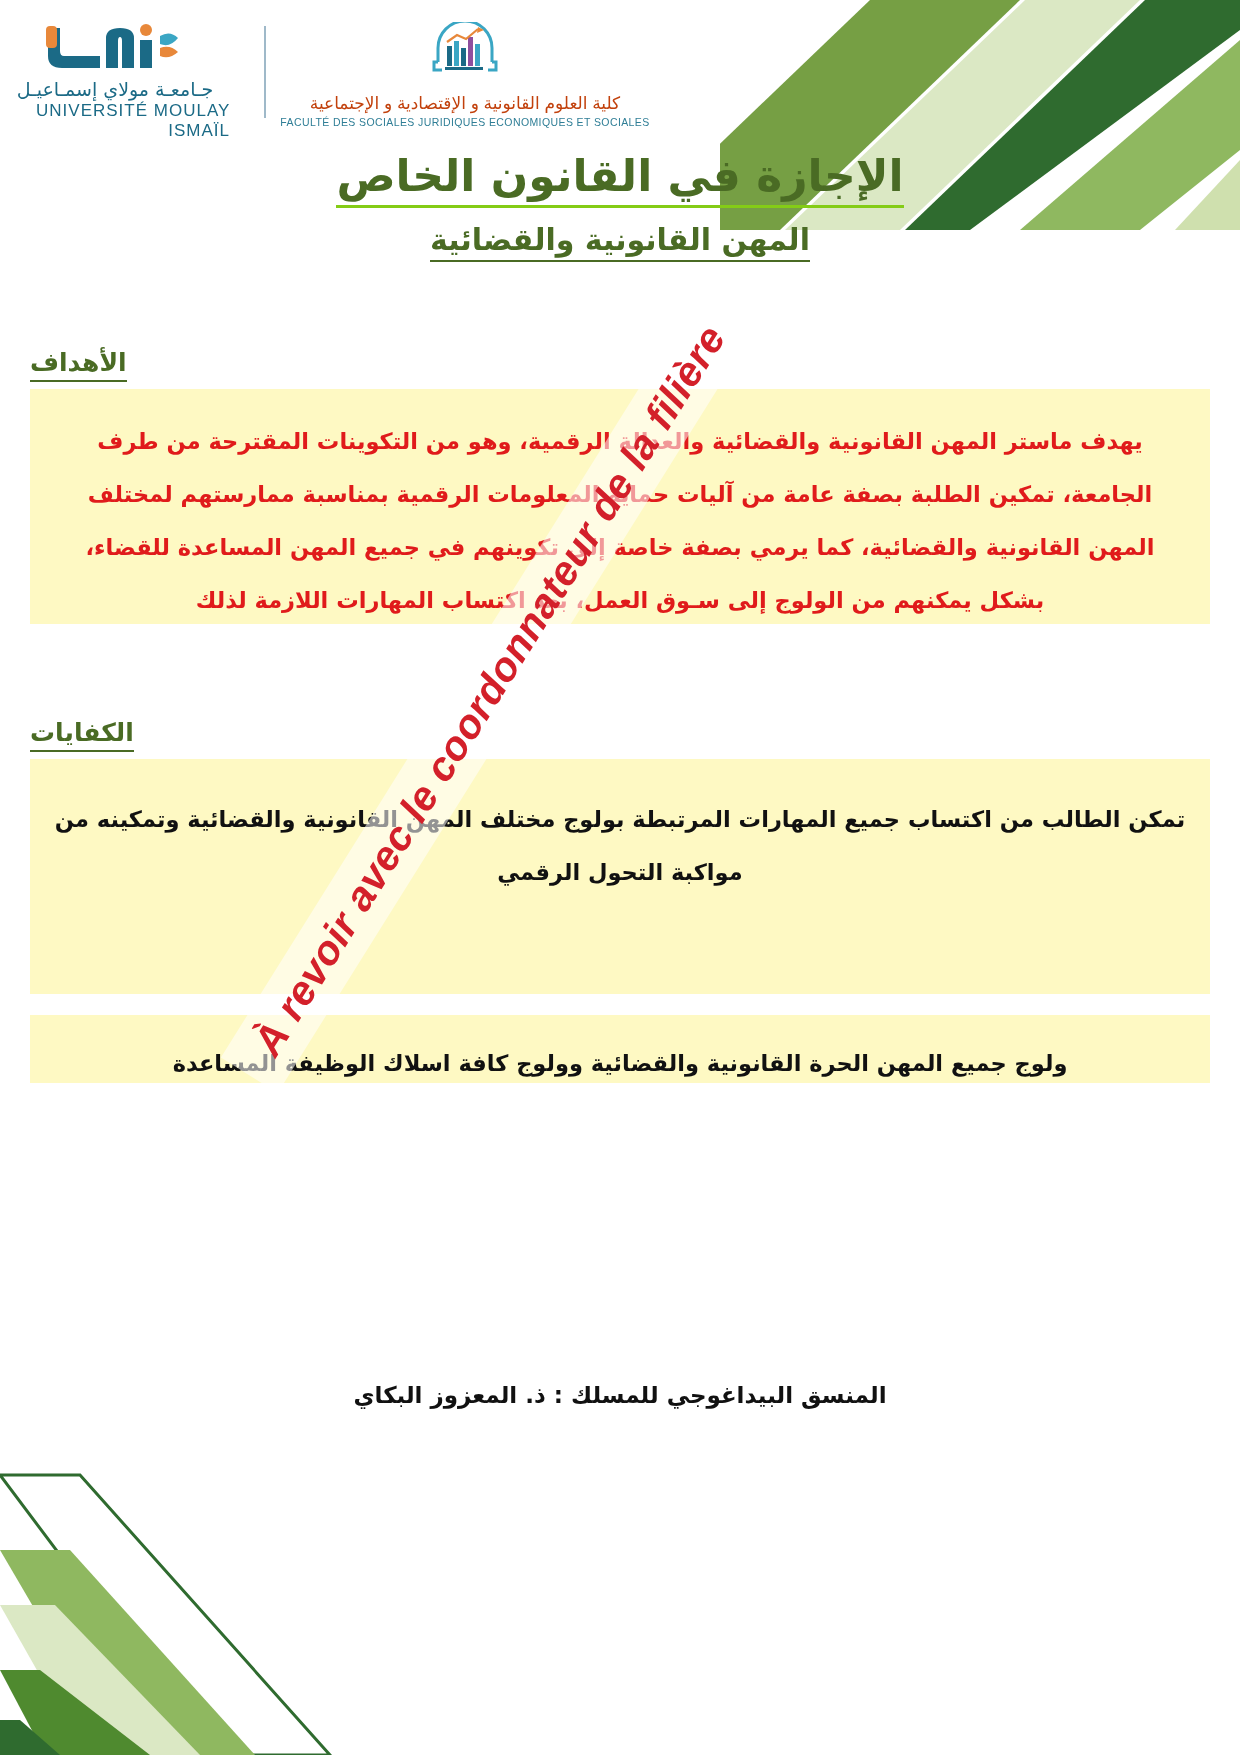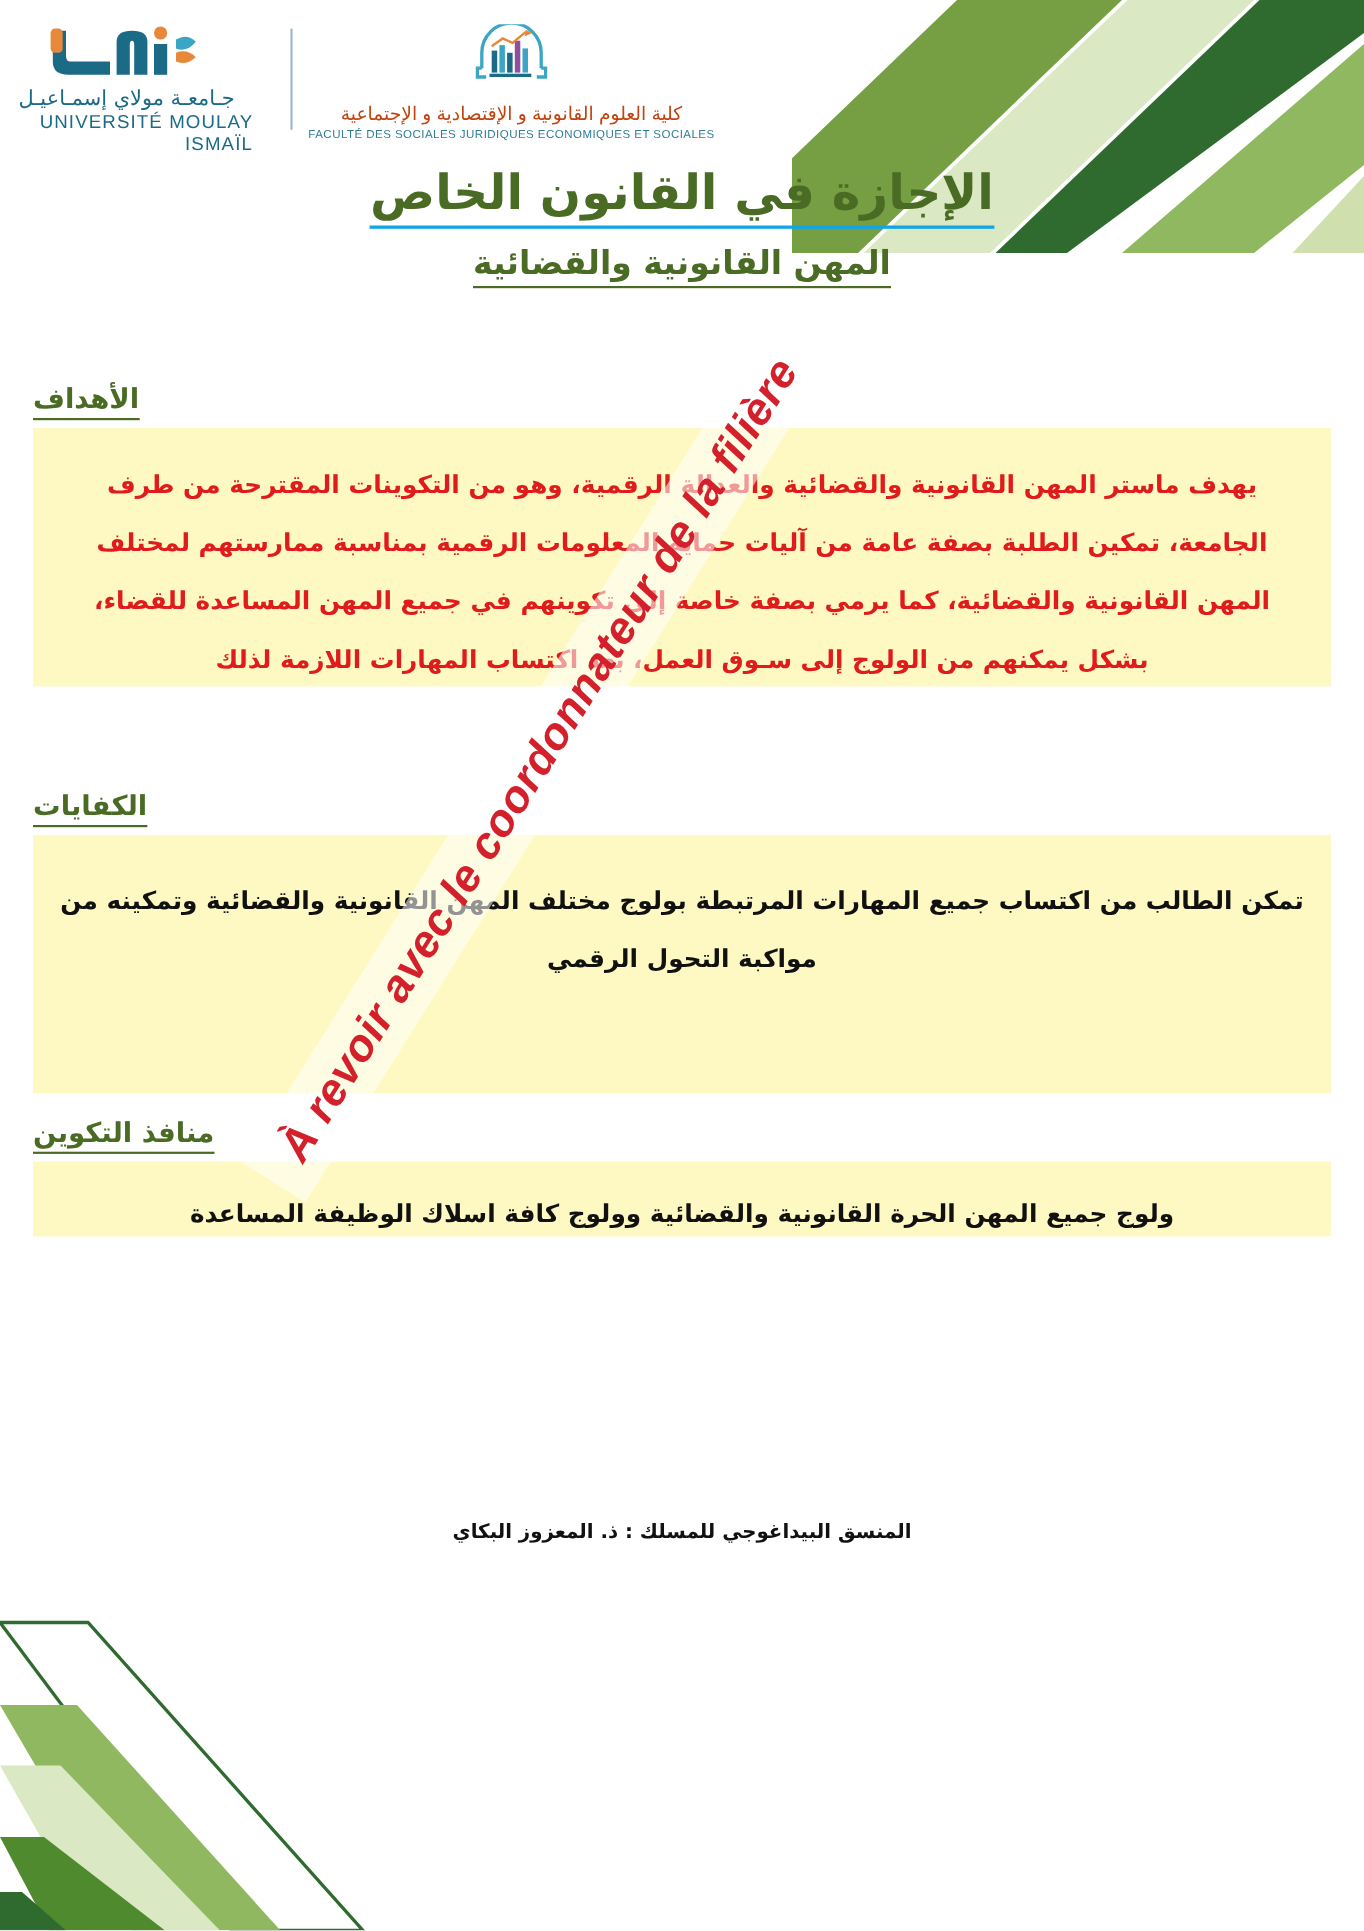--- a/index.html
+++ b/index.html
@@ -26,21 +26,21 @@
           font-family:"Liberation Sans",sans-serif;}
   .fsjes-mark{height:54px;display:flex;align-items:flex-end;justify-content:center;}
   .fsjes-ar{font-size:17px;color:#c2410c;margin-top:17px;white-space:nowrap;
             font-family:Liberation Sans, sans-serif;}
   .fsjes-fr{font-size:10.5px;letter-spacing:.4px;color:#2f7e96;margin-top:2px;white-space:nowrap;
             font-family:"Liberation Sans",sans-serif;}
   
   #title-main{position:absolute;top:150px;left:0;right:0;text-align:center;
               font-size:44px;font-weight:bold;color:#4a6b24;
               font-family:"DejaVu Sans",sans-serif;}
-  #title-main span{border-bottom:3px solid #0ea5e9;padding-bottom:4px;}
+  #title-main span{border-bottom:3px solid #84cc16;padding-bottom:4px;}
   #title-sub{position:absolute;top:222px;left:0;right:0;text-align:center;
              font-size:30px;font-weight:bold;color:#4a6b24;
              font-family:"DejaVu Sans",sans-serif;}
   #title-sub span{border-bottom:2.5px solid #4a6b24;padding-bottom:3px;}
   
   .section{position:absolute;left:30px;right:30px;}
   .sec-head{text-align:left;direction:rtl;font-size:25px;font-weight:bold;color:#4a6b24;
             font-family:"DejaVu Sans",sans-serif;padding-bottom:2px;margin-bottom:10px;}
   .sec-head span{border-bottom:2.5px solid #4a6b24;padding-bottom:3px;}
   .sec-body{background:#fef9c3;padding:26px 22px;box-sizing:border-box;}
@@ -63,21 +63,21 @@
     transform:rotate(-58deg);
     background:rgba(255,255,255,.55);
     padding:10px 28px;
     white-space:nowrap;
     font-family:"Liberation Sans",sans-serif;
     font-size:41px;font-weight:bold;font-style:italic;
     color:#d3202a;letter-spacing:.5px;
   }
   
   #footer-coordinator{position:absolute;top:1382px;left:0;right:0;text-align:center;
-                      direction:rtl;font-size:18px;font-weight:bold;color:#111;
+                      direction:rtl;font-size:23px;font-weight:bold;color:#111;
                       font-family:"DejaVu Sans",sans-serif;}
 </style>
 </head>
 <body>
 
 <div class="deco" id="deco-top-right">
   <svg width="520" height="230" viewBox="0 0 520 230" xmlns="http://www.w3.org/2000/svg">
     <polygon points="150,0 300,0 60,230 -90,230" fill="#6f9a3a" opacity="0.95"></polygon>
     <polygon points="305,0 420,0 180,230 65,230" fill="#dbe8c4"></polygon>
     <polygon points="425,0 520,0 520,30 250,230 185,230" fill="#2f6b2f"></polygon>
@@ -157,23 +157,20 @@
 <div class="section" id="section-skills">
   <div class="sec-head">
     <span>الكفايات</span>
   </div>
   <div class="sec-body black">
     <p>تمكن الطالب من اكتساب جميع المهارات المرتبطة بولوج مختلف المهن القانونية والقضائية وتمكينه من مواكبة التحول الرقمي</p>
   </div>
 </div>
 
 <div class="section" id="section-outlets">
-  <div class="sec-head">
-    <span>منافذ التكوين</span>
-  </div>
   <div class="sec-body black">
     <p>ولوج جميع المهن الحرة القانونية والقضائية وولوج كافة اسلاك الوظيفة المساعدة</p>
   </div>
 </div>
 
 <div id="watermark">
   <div class="wm-inner">À revoir avec le coordonnateur de la filière</div>
 </div>
 
 <div id="footer-coordinator">المنسق البيداغوجي للمسلك : ذ. المعزوز البكاي</div>

